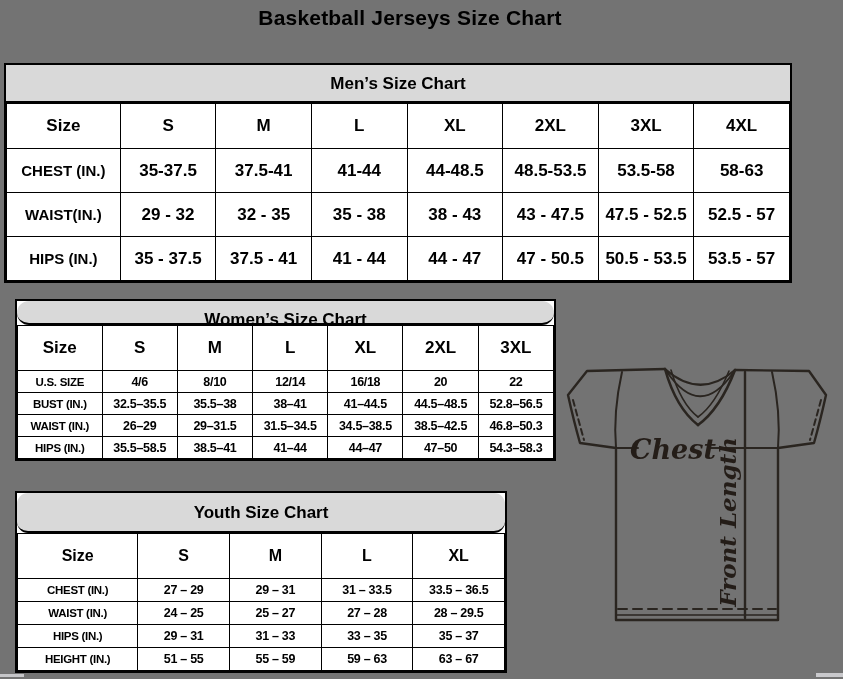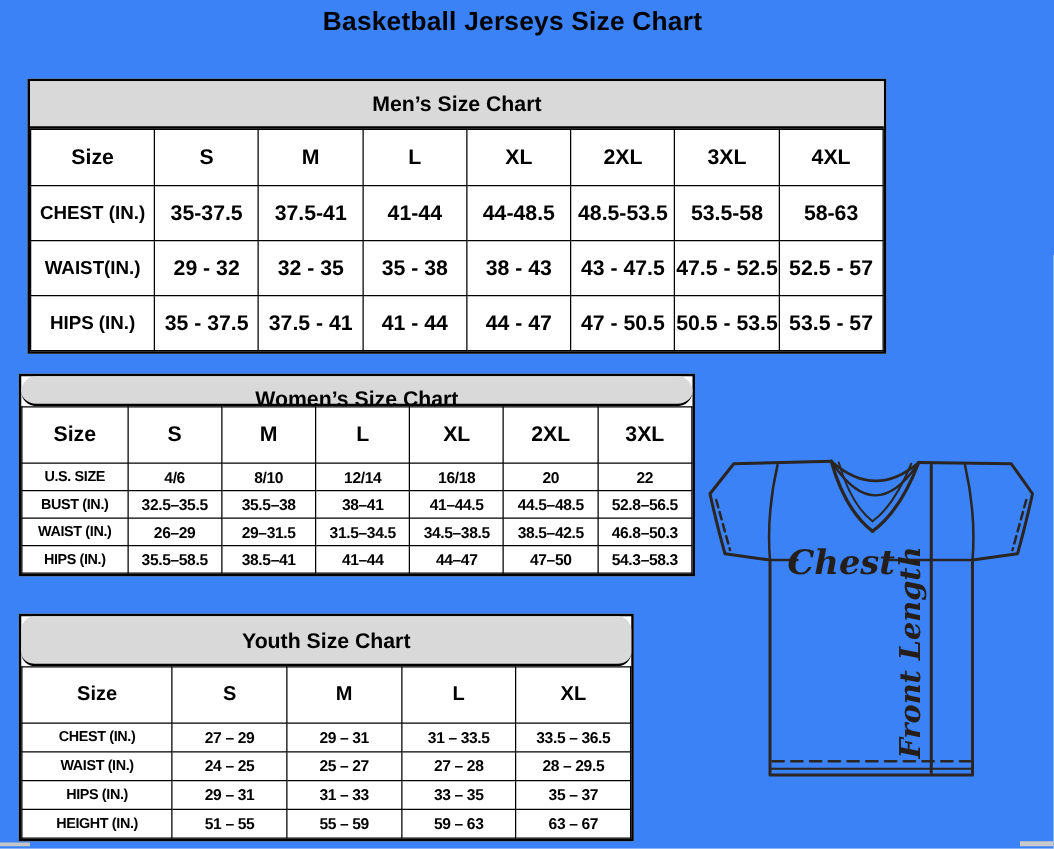--- a/index.html
+++ b/index.html
@@ -1,27 +1,27 @@
 <!DOCTYPE html>
 <html><head>
 <meta charset="utf-8">
 <style>
   html,body{margin:0;padding:0;background:#fff;}
-  .page{position:relative;width:843px;height:679px;background:#3b82f6;overflow:hidden;
+  .page{position:relative;width:843px;height:679px;background:#737373;overflow:hidden;
         font-family:"Liberation Sans",sans-serif;color:#000;}
   .page-title{position:absolute;top:6px;left:0;width:820px;margin:0;text-align:center;
         font-size:21px;font-weight:bold;letter-spacing:.2px;}
   .chart{position:absolute;border:2px solid #000;background:#fff;box-sizing:border-box;}
   .title-bar{background:#d9d9d9;border-bottom:2px solid #000;text-align:center;
         font-weight:bold;font-size:17px;box-sizing:border-box;}
   table{width:100%;border-collapse:collapse;table-layout:fixed;}
   th,td{border:1.5px solid #000;text-align:center;font-weight:bold;padding:0;
         vertical-align:middle;overflow:hidden;white-space:nowrap;}
   
-  .men{left:22px;top:63px;width:687px;}
+  .men{left:4px;top:63px;width:788px;}
   .men .title-bar{height:38px;line-height:38px;}
   .men th{height:44px;font-size:17px;}
   .men td{height:43px;font-size:17px;}
   .men td.row-label{font-size:15px;}
   .men th:first-child{width:14.4%;}
   
   .women{left:15px;top:299px;width:541px;}
   .women .title-bar{height:24px;line-height:38px;border-radius:17px;}
   .women th{height:44px;font-size:17px;}
   .women td{height:21px;font-size:12.5px;letter-spacing:-.3px;}

